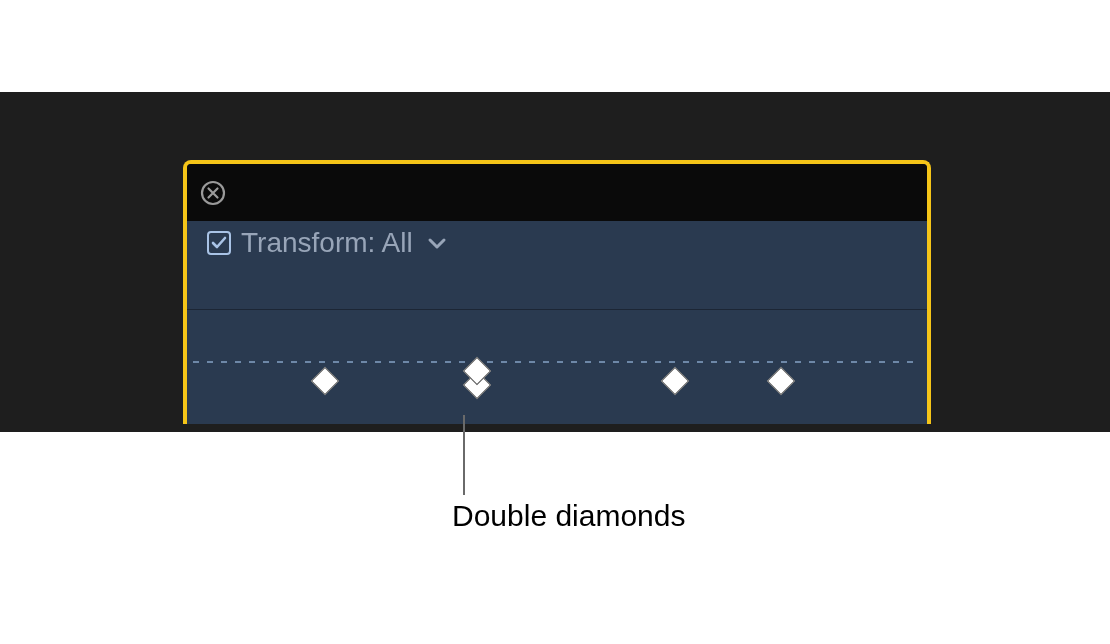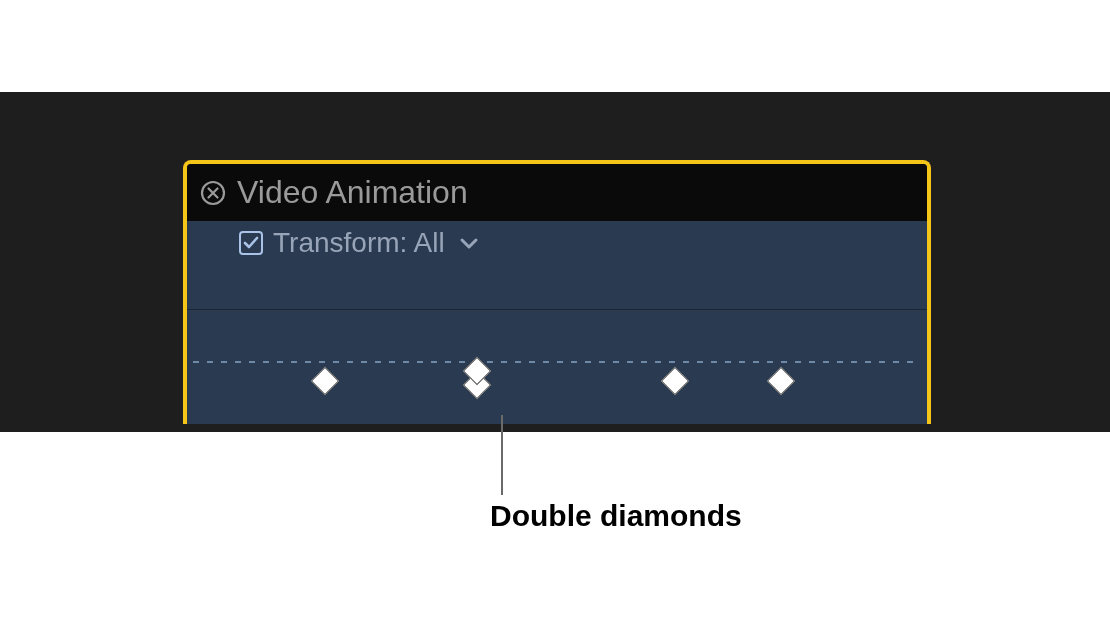--- a/index.html
+++ b/index.html
@@ -61,21 +61,20 @@
       border-top: 1px solid #00000055;
       position: relative;
     }
     .row.first { border-top: none; }
     .row-head {
       display: flex;
       align-items: center;
       height: 44px;
       padding-left: 20px;
       gap: 10px;
-      margin-left: 32px;
     }
     .checkbox {
       width: 24px;
       height: 24px;
       border: 2px solid #a9c3e6;
       border-radius: 4px;
       display: flex;
       align-items: center;
       justify-content: center;
       cursor: pointer;
@@ -121,22 +120,21 @@
       border: 1px solid #555;
       transform: rotate(45deg);
       top: 18px;
       cursor: pointer;
     }
     .diamond.upper { top: 8px; z-index: 2; }
     .diamond.lower { top: 22px; z-index: 1; }
     .annotation {
       position: absolute;
       top: 415px;
-      left: 498px;
-      font-weight: bold;
+      left: 460px;
     }
     .ann-line {
       width: 2px;
       height: 80px;
       background: #6a6a6a;
       margin-left: 3px;
     }
     .ann-text {
       font-size: 30px;
       color: #000000;
@@ -151,21 +149,20 @@
 <div class="dark-band"></div>
 
 <div class="panel">
   <div class="panel-header">
     <div class="close-btn">
       <svg width="26" height="26" viewBox="0 0 26 26">
         <circle cx="13" cy="13" r="11" fill="none" stroke="#9a9a9a" stroke-width="2.2"></circle>
         <path d="M8.5 8.5 L17.5 17.5 M17.5 8.5 L8.5 17.5" stroke="#9a9a9a" stroke-width="2.2" stroke-linecap="round"></path>
       </svg>
     </div>
-    <div class="panel-title">Video Animation</div>
   </div>
 
   <div class="row first">
     <div class="row-head">
       <div class="checkbox">
         <svg width="16" height="16" viewBox="0 0 16 16">
           <path d="M2 8 L6 12 L14 3" fill="none" stroke="#a9c3e6" stroke-width="2.6" stroke-linecap="round" stroke-linejoin="round"></path>
         </svg>
       </div>
       <div class="row-label">Transform: All</div>

